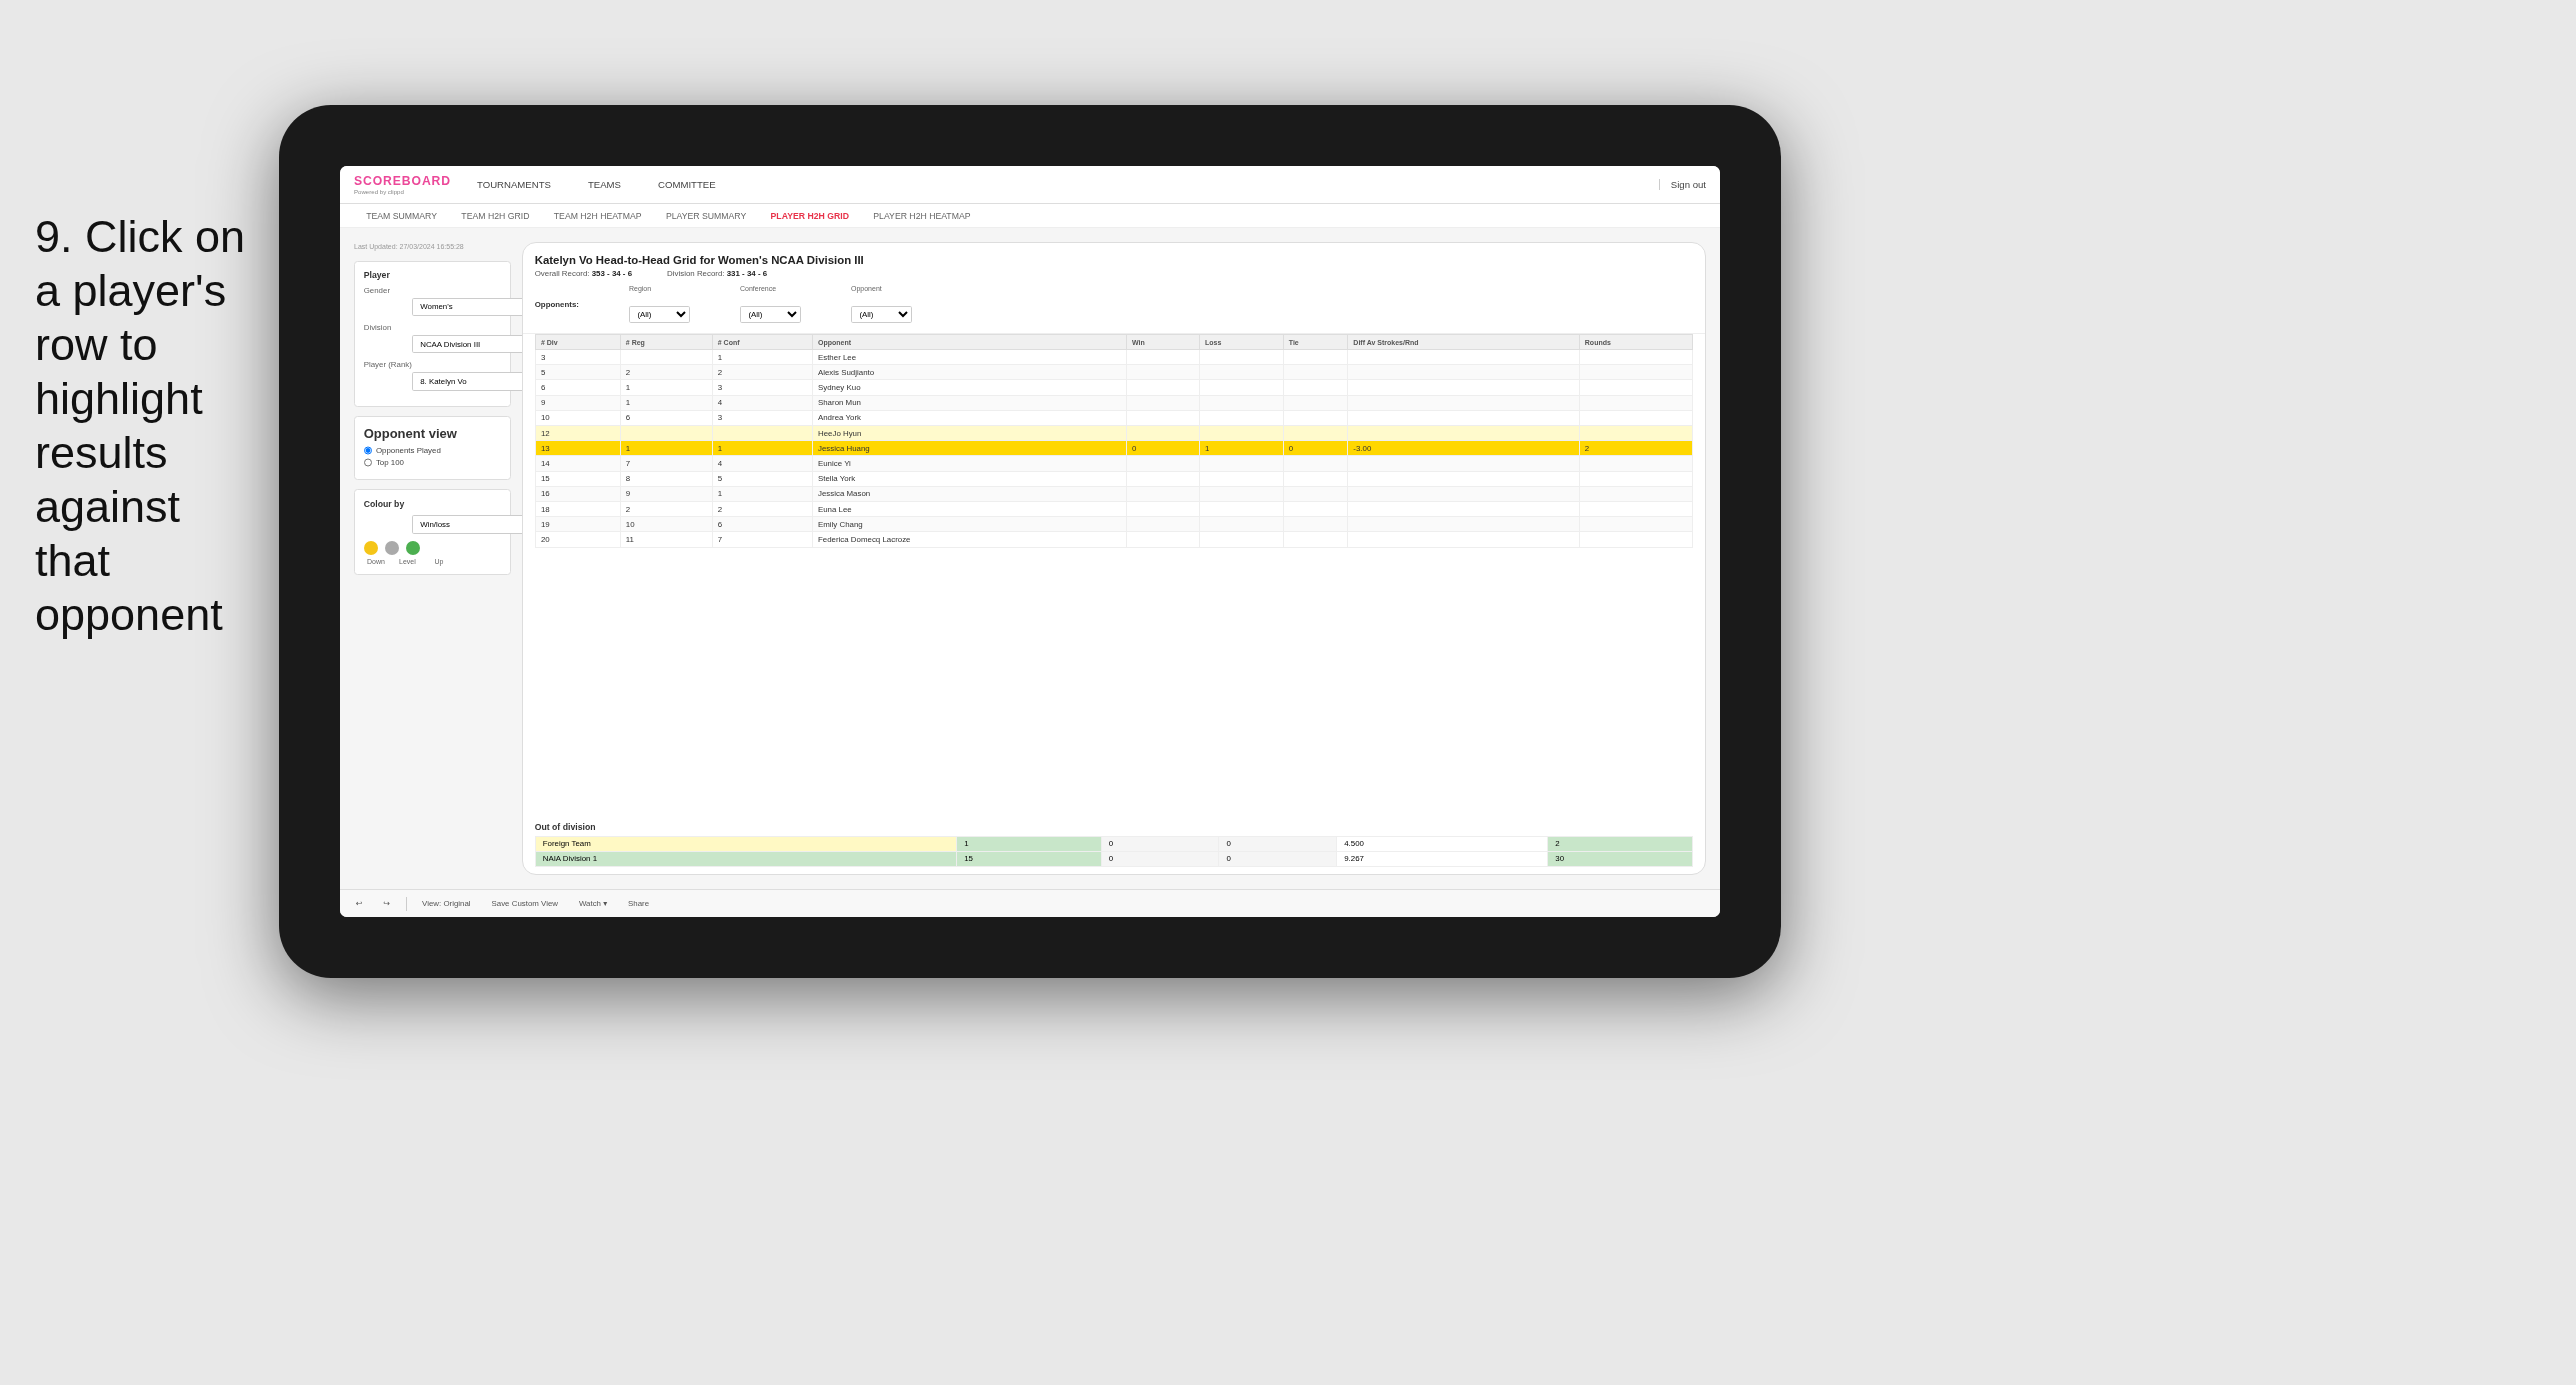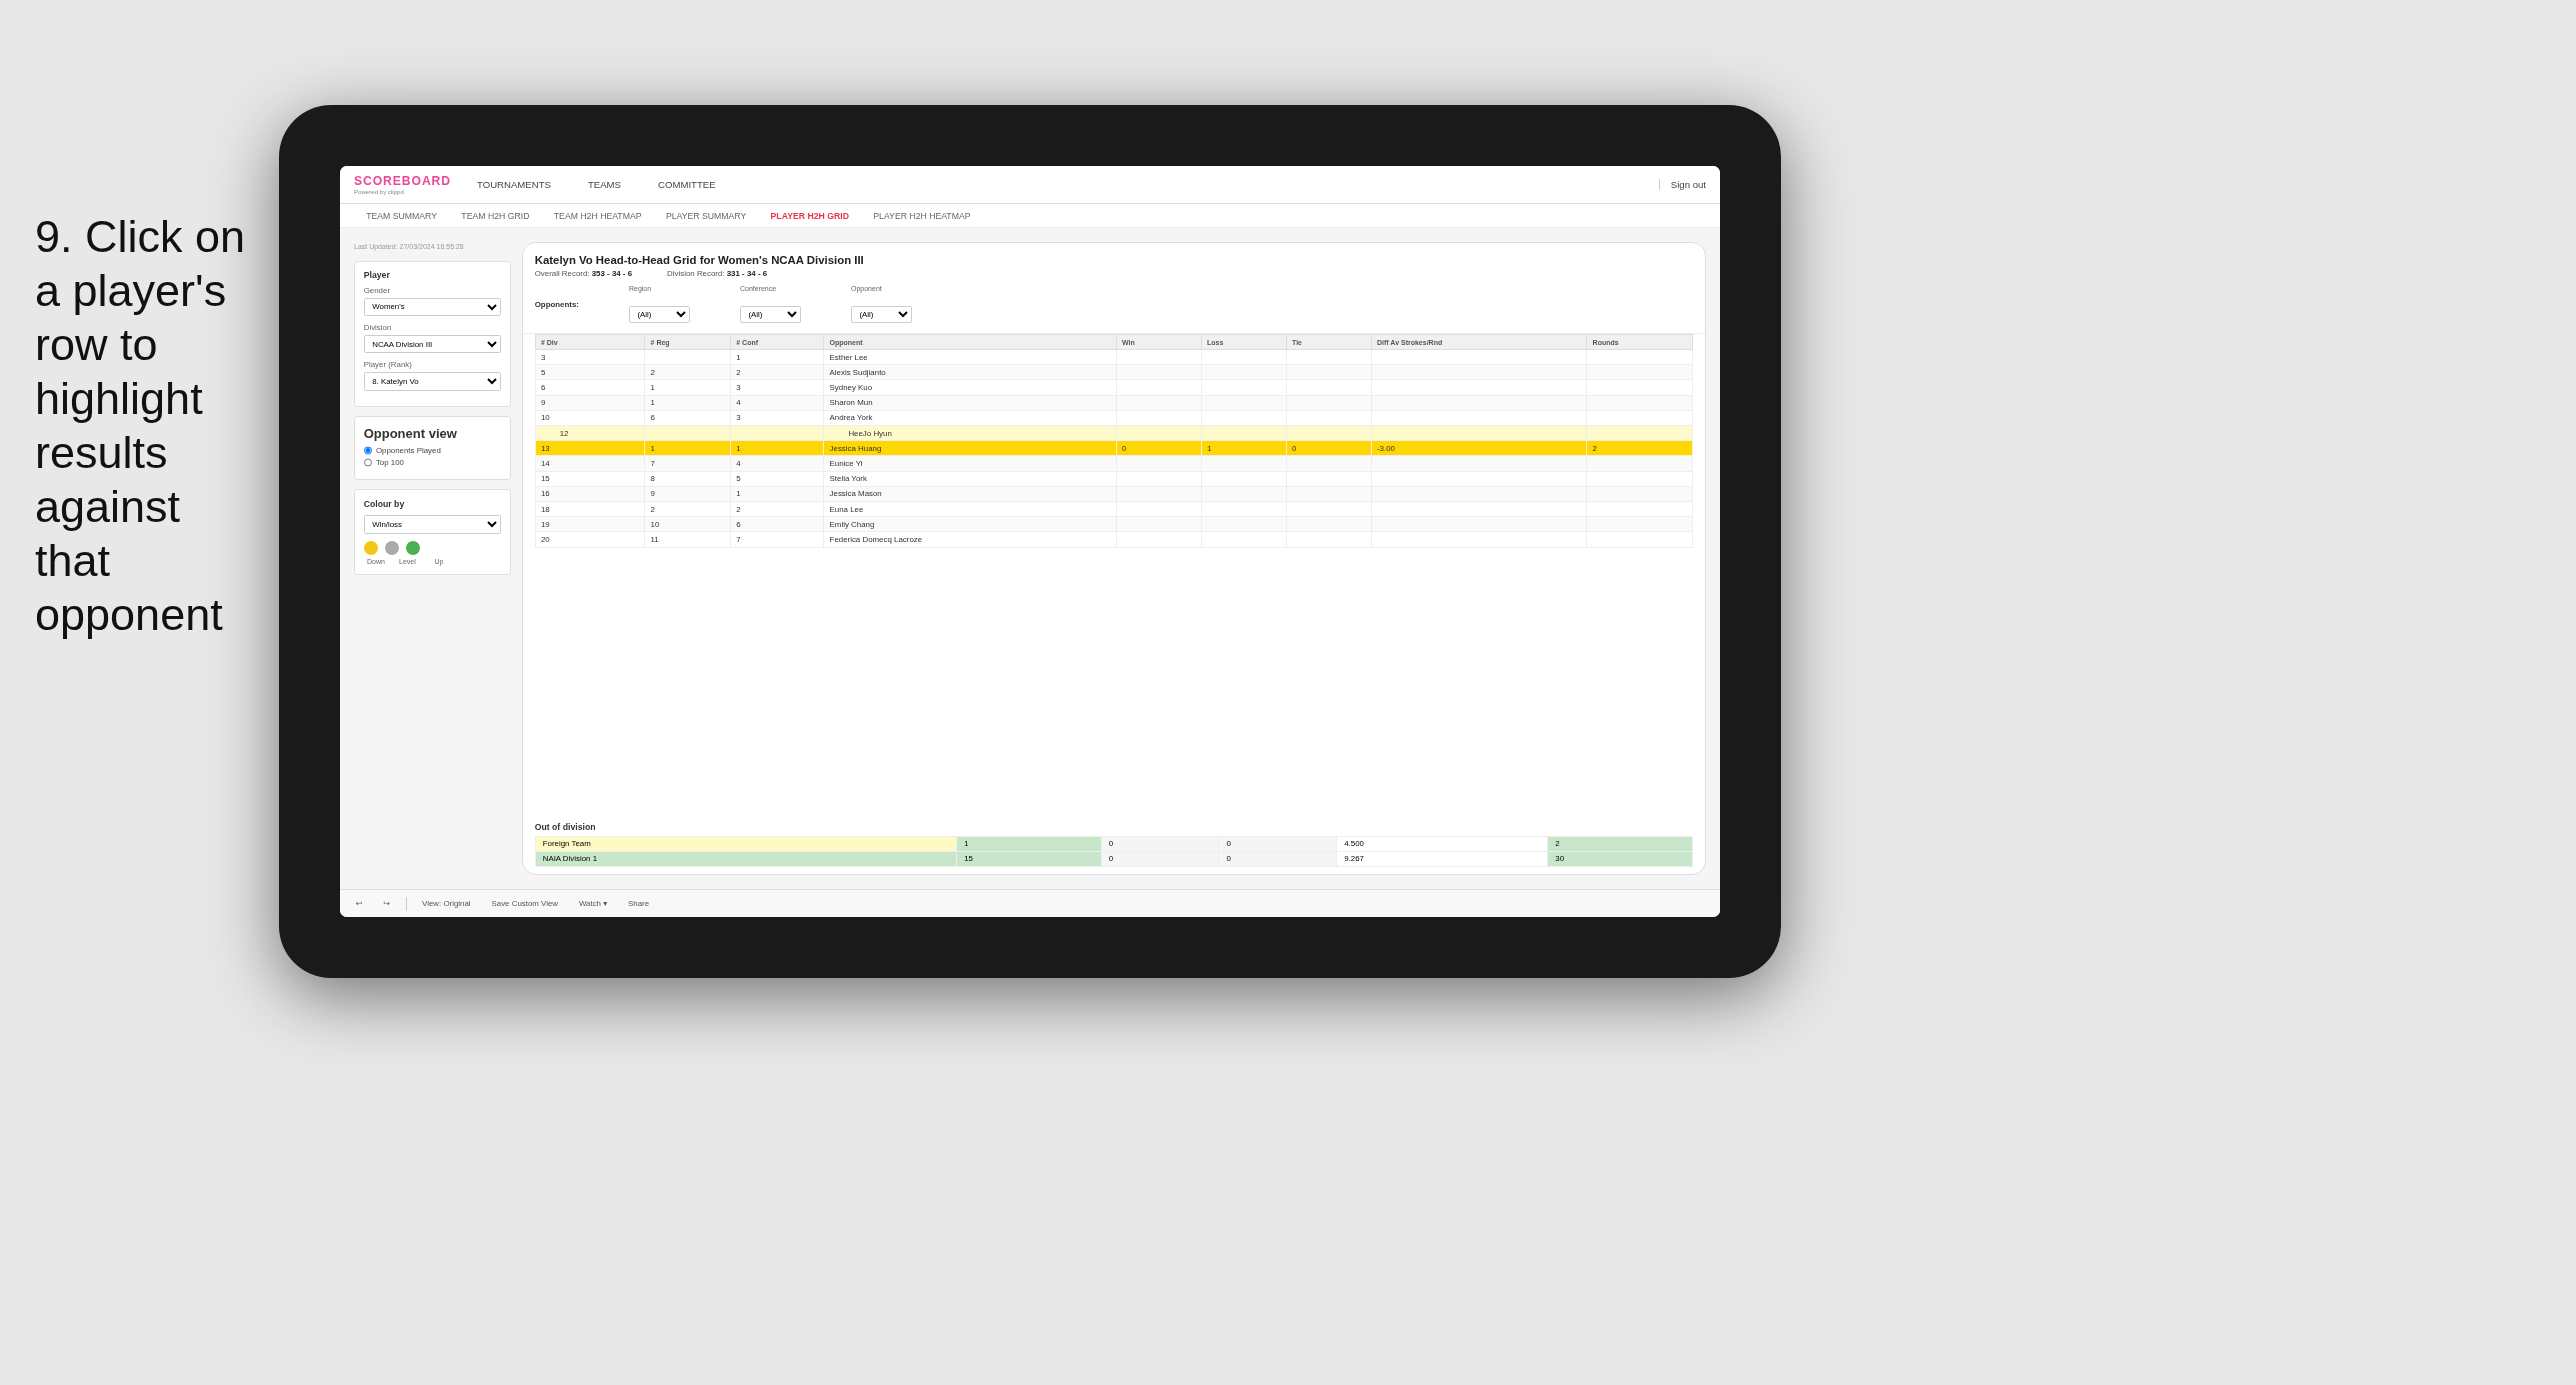--- a/index.html
+++ b/index.html
@@ -157,20 +157,21 @@
 
     .sidebar-select {
       width: 100%;
       font-size: 7.9px;
       padding: 2.6px 3.5px;
       border: 0.9px solid #ccc;
       border-radius: 1.7px;
       background: #fff;
       margin-bottom: 7px;
       cursor: pointer;
+      margin-left: 48px;
     }
 
     .opponent-view-section {
       background: #fff;
       border: 0.9px solid #ddd;
       border-radius: 3.5px;
       padding: 8.7px;
     }
 
     .opponent-view-title {
@@ -329,21 +330,20 @@
       border: 0.9px solid #eee;
       font-size: 7.9px;
       color: #333;
       white-space: nowrap;
     }
 
     .data-table tr:nth-child(even) td { background: #fafafa; }
 
     .row-highlighted td {
       background: #fffacc !important;
-      padding-left: 24px;
     }
 
     .row-selected td {
       background: #ffd700 !important;
     }
 
     .cell-win { background: #c8e6c9 !important; }
     .cell-loss { background: #ffcdd2 !important; }
     .cell-tie { background: #fff9c4 !important; }
 

